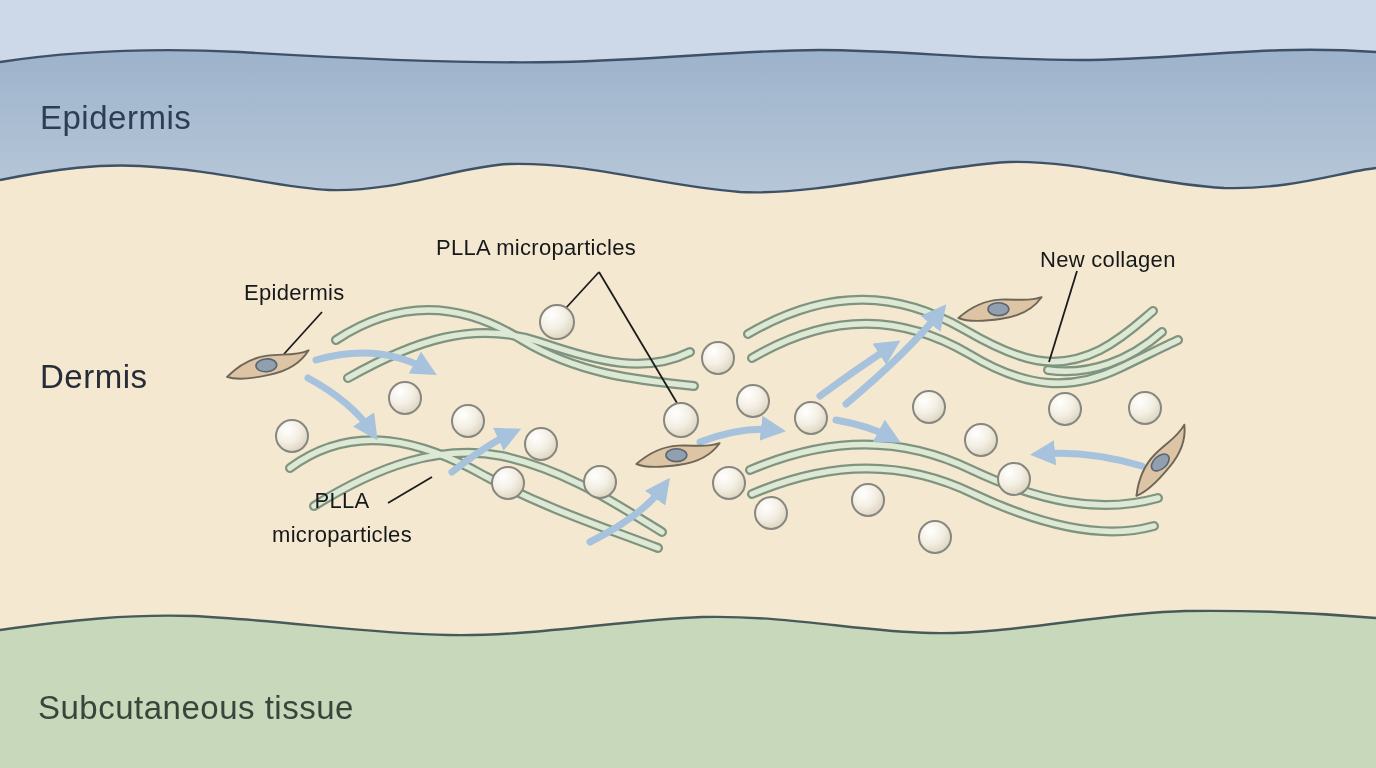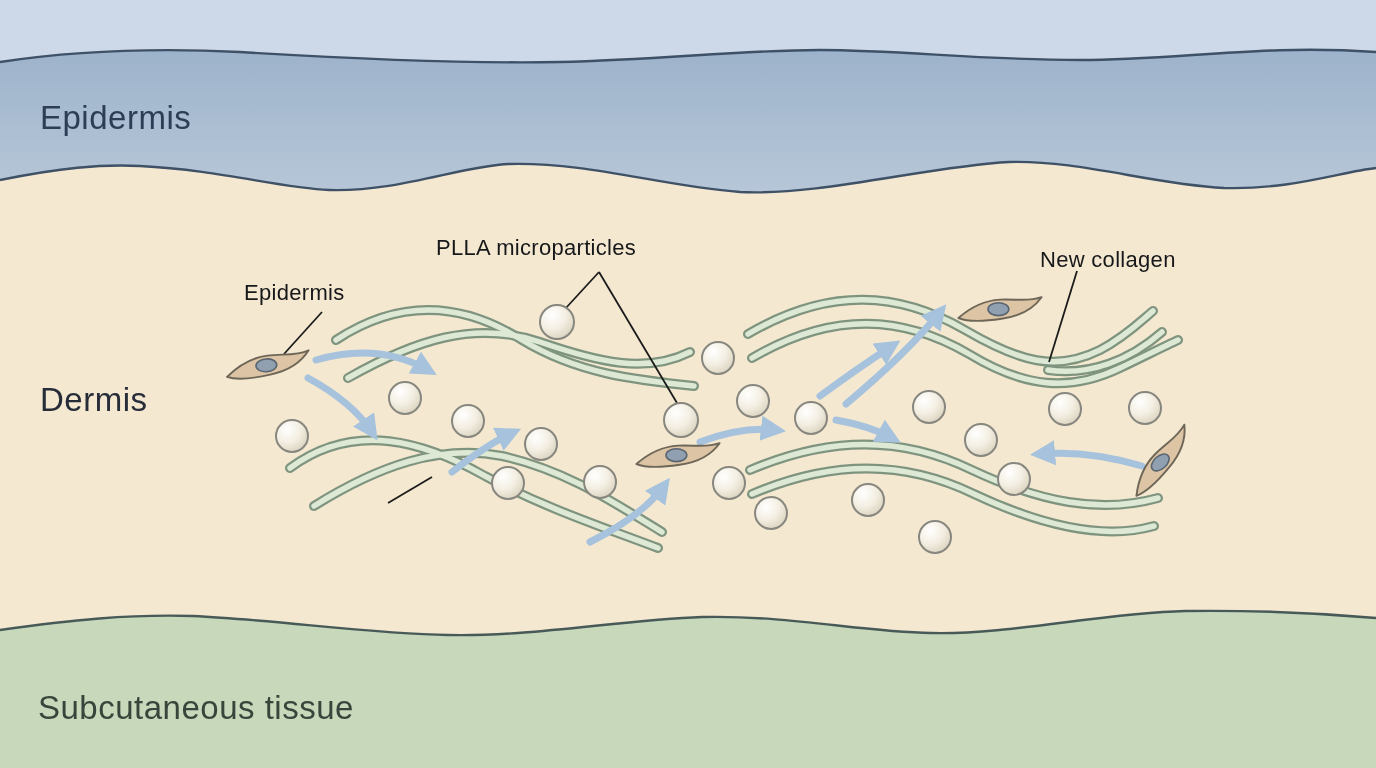--- a/index.html
+++ b/index.html
@@ -24,21 +24,21 @@
   .arrow-fill{fill:var(--arrow,#a6c2dc);}
   .leader{stroke:var(--leader_line,#1c1c1c);stroke-width:1.8;fill:none;}
   .particle{fill:url(#sphg);stroke:var(--particle_outline,#87877f);stroke-width:2;}
   .cell{fill:var(--fibroblast_fill,#dcc4a4);stroke:var(--fibroblast_outline,#6e6758);stroke-width:2.4;stroke-linejoin:round;}
   .nucleus{fill:var(--nucleus_fill,#91a0b0);stroke:var(--nucleus_outline,#5a6572);stroke-width:2;}
   
   .lbl{position:absolute;font-family:"Liberation Sans",sans-serif;white-space:nowrap;}
   .layer-lbl{font-size:33px;letter-spacing:.5px;}
   .anno-lbl{font-size:22px;letter-spacing:.3px;color:var(--label_dark,#17181a);}
   #lbl-epidermis{left:40px;top:99px;color:var(--epidermis_text,#2c3e55);}
-  #lbl-dermis{left:40px;top:381px;color:var(--dermis_text,#262c38);}
+  #lbl-dermis{left:40px;top:358px;color:var(--dermis_text,#262c38);}
   #lbl-subcutaneous{left:38px;top:689px;color:var(--subcut_text,#37453b);}
   #lbl-fibroblast{left:244px;top:280px;}
   #lbl-plla-top{left:436px;top:235px;}
   #lbl-new-collagen{left:1040px;top:235px;margin-top:12px;}
   #lbl-plla-bottom{left:232px;top:484px;width:220px;text-align:center;line-height:34px;white-space:normal;}
 </style>
 </head>
 <body>
 
 <div id="canvas">
@@ -166,13 +166,17 @@
     </g>
   </svg>
 
   <div class="lbl layer-lbl" id="lbl-epidermis">Epidermis</div>
   <div class="lbl layer-lbl" id="lbl-dermis">Dermis</div>
   <div class="lbl layer-lbl" id="lbl-subcutaneous">Subcutaneous tissue</div>
 
   <div class="lbl anno-lbl" id="lbl-fibroblast">Epidermis</div>
   <div class="lbl anno-lbl" id="lbl-plla-top">PLLA microparticles</div>
   <div class="lbl anno-lbl" id="lbl-new-collagen">New collagen</div>
+  <div class="lbl anno-lbl" id="lbl-plla-bottom">
+    <span style="display:block">PLLA</span>
+    <span style="display:block">microparticles</span>
+  </div>
 </div>
 
 </body></html>

